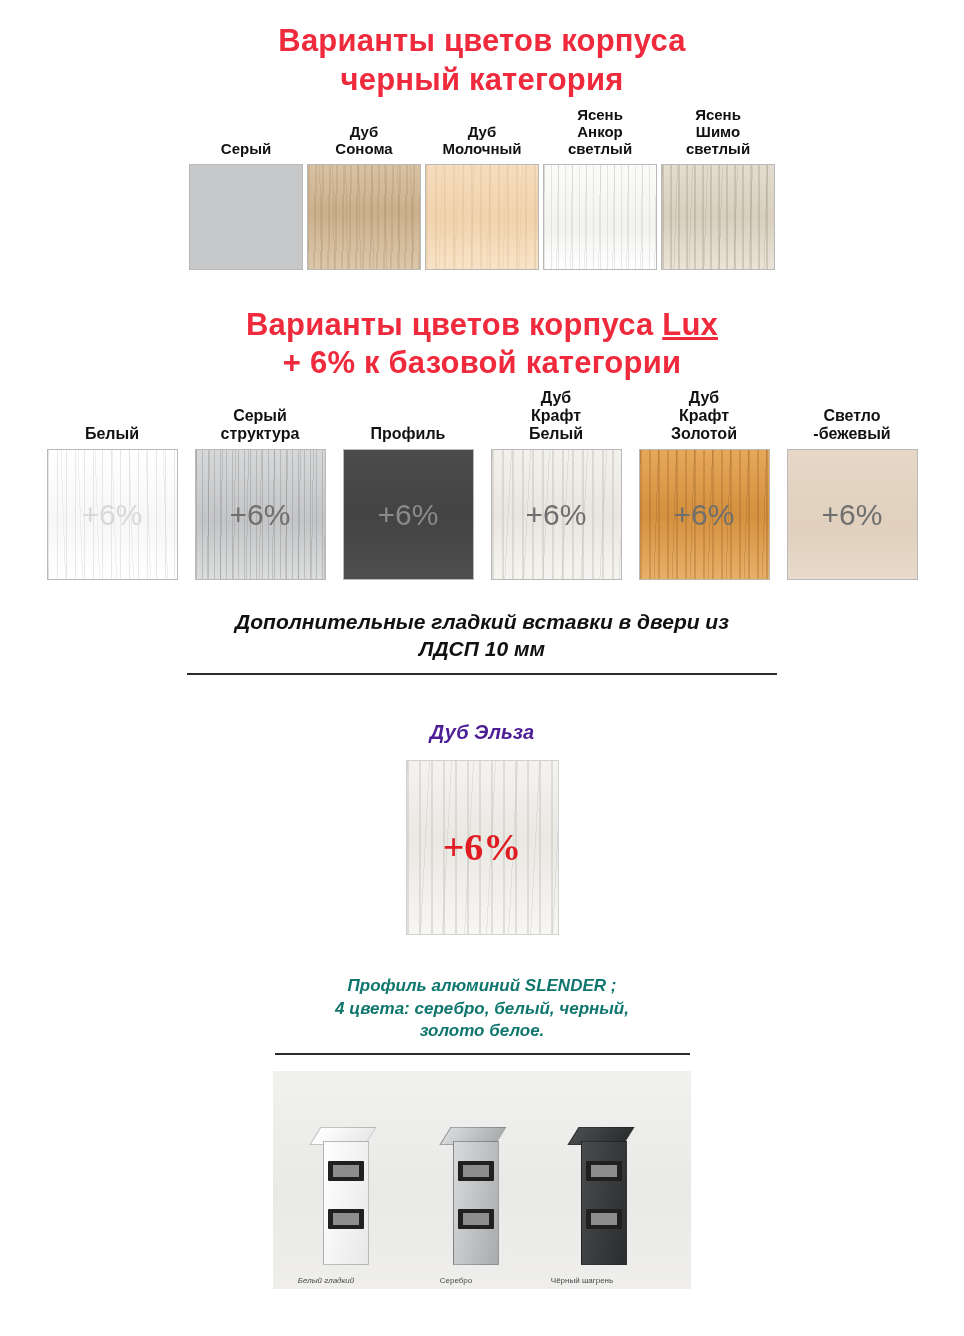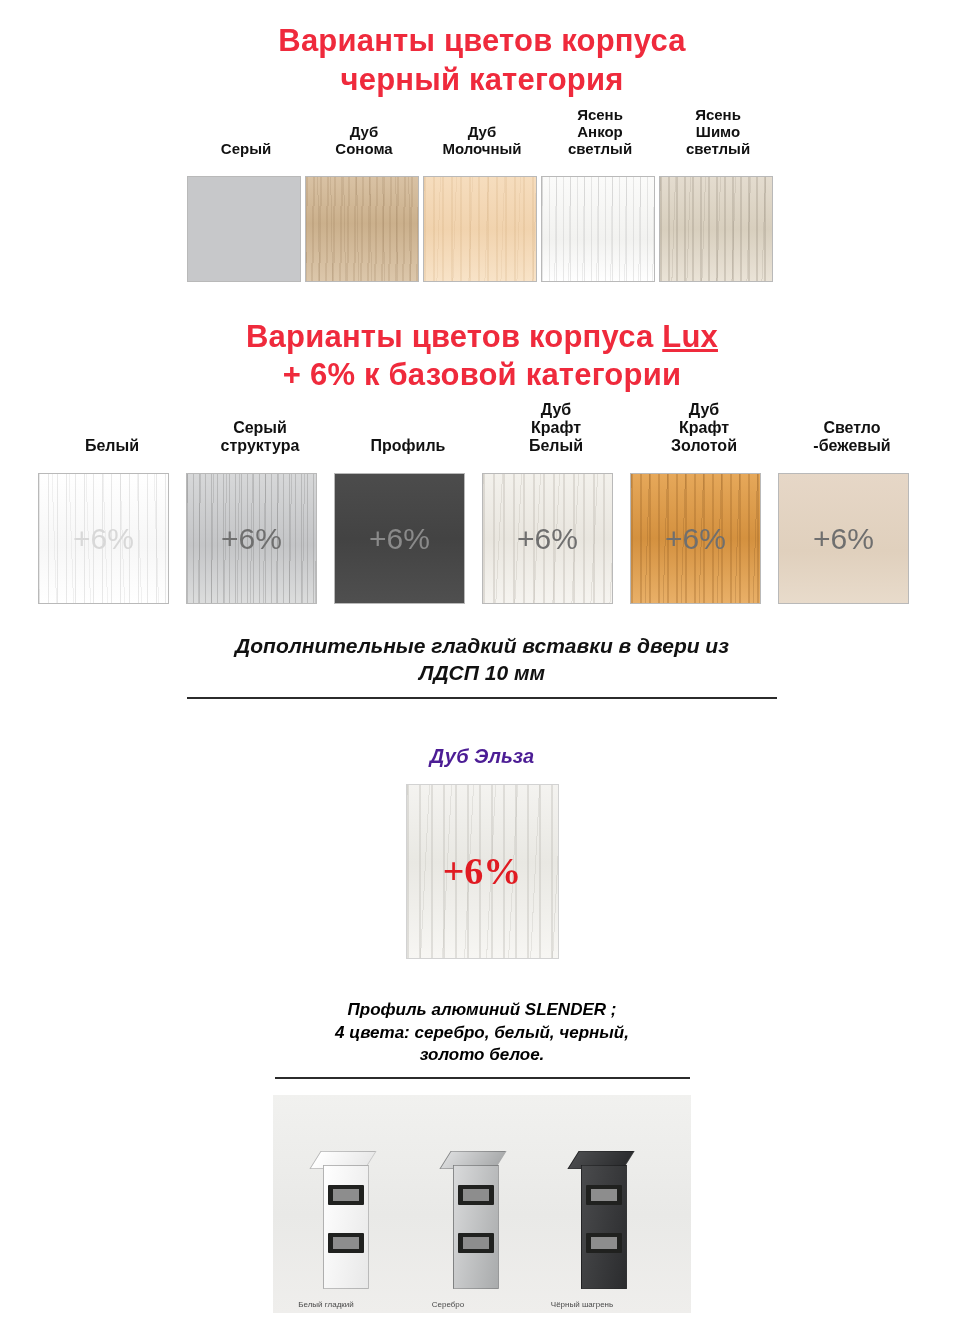--- a/index.html
+++ b/index.html
@@ -36,21 +36,21 @@
 
   
   .swatch-row {
     display: flex;
     justify-content: center;
     align-items: flex-end;
   }
   .swatch {
     display: flex;
     flex-direction: column;
-    gap: 12px;
+    align-items: center;
   }
   .swatch-label {
     font-size: 15px;
     font-weight: bold;
     text-align: center;
     line-height: 1.12;
     color: #111;
     margin-bottom: 6px;
     white-space: pre-line;
   }
@@ -154,21 +154,21 @@
     font-size: 21px;
     line-height: 1.3;
     color: #111;
   }
   .note-sm {
     font-style: italic;
     font-weight: bold;
     text-align: center;
     font-size: 17px;
     line-height: 1.35;
-    color: #000000;
+    color: #0f766e;
   }
   .rule {
     width: 590px;
     height: 2px;
     background: #2b2b2b;
     margin: 10px auto 0 auto;
   }
   .rule.narrow { width: 415px; }
 
   .elza-title {
@@ -397,31 +397,31 @@
   <div class="photo">
 
     <div class="prof p-white" style="left:42px;">
       <div class="top"></div>
       <div class="body"></div>
       <div class="slot a"></div>
       <div class="inner a"></div>
       <div class="slot b"></div>
       <div class="inner b"></div>
     </div>
-    <div class="cap" style="left:-2px;">Белый гладкий</div>
+    <div class="cap" style="left:-2px;font-style:italic;">Белый гладкий</div>
 
     <div class="prof p-silver" style="left:172px;">
       <div class="top"></div>
       <div class="body"></div>
       <div class="slot a"></div>
       <div class="inner a"></div>
       <div class="slot b"></div>
       <div class="inner b"></div>
     </div>
-    <div class="cap" style="left:120px;">Серебро</div>
+    <div class="cap" style="left:128px;">Серебро</div>
 
     <div class="prof p-black" style="left:300px;">
       <div class="top"></div>
       <div class="body"></div>
       <div class="slot a"></div>
       <div class="inner a"></div>
       <div class="slot b"></div>
       <div class="inner b"></div>
     </div>
     <div class="cap" style="left:254px;">Чёрный шагрень</div>

